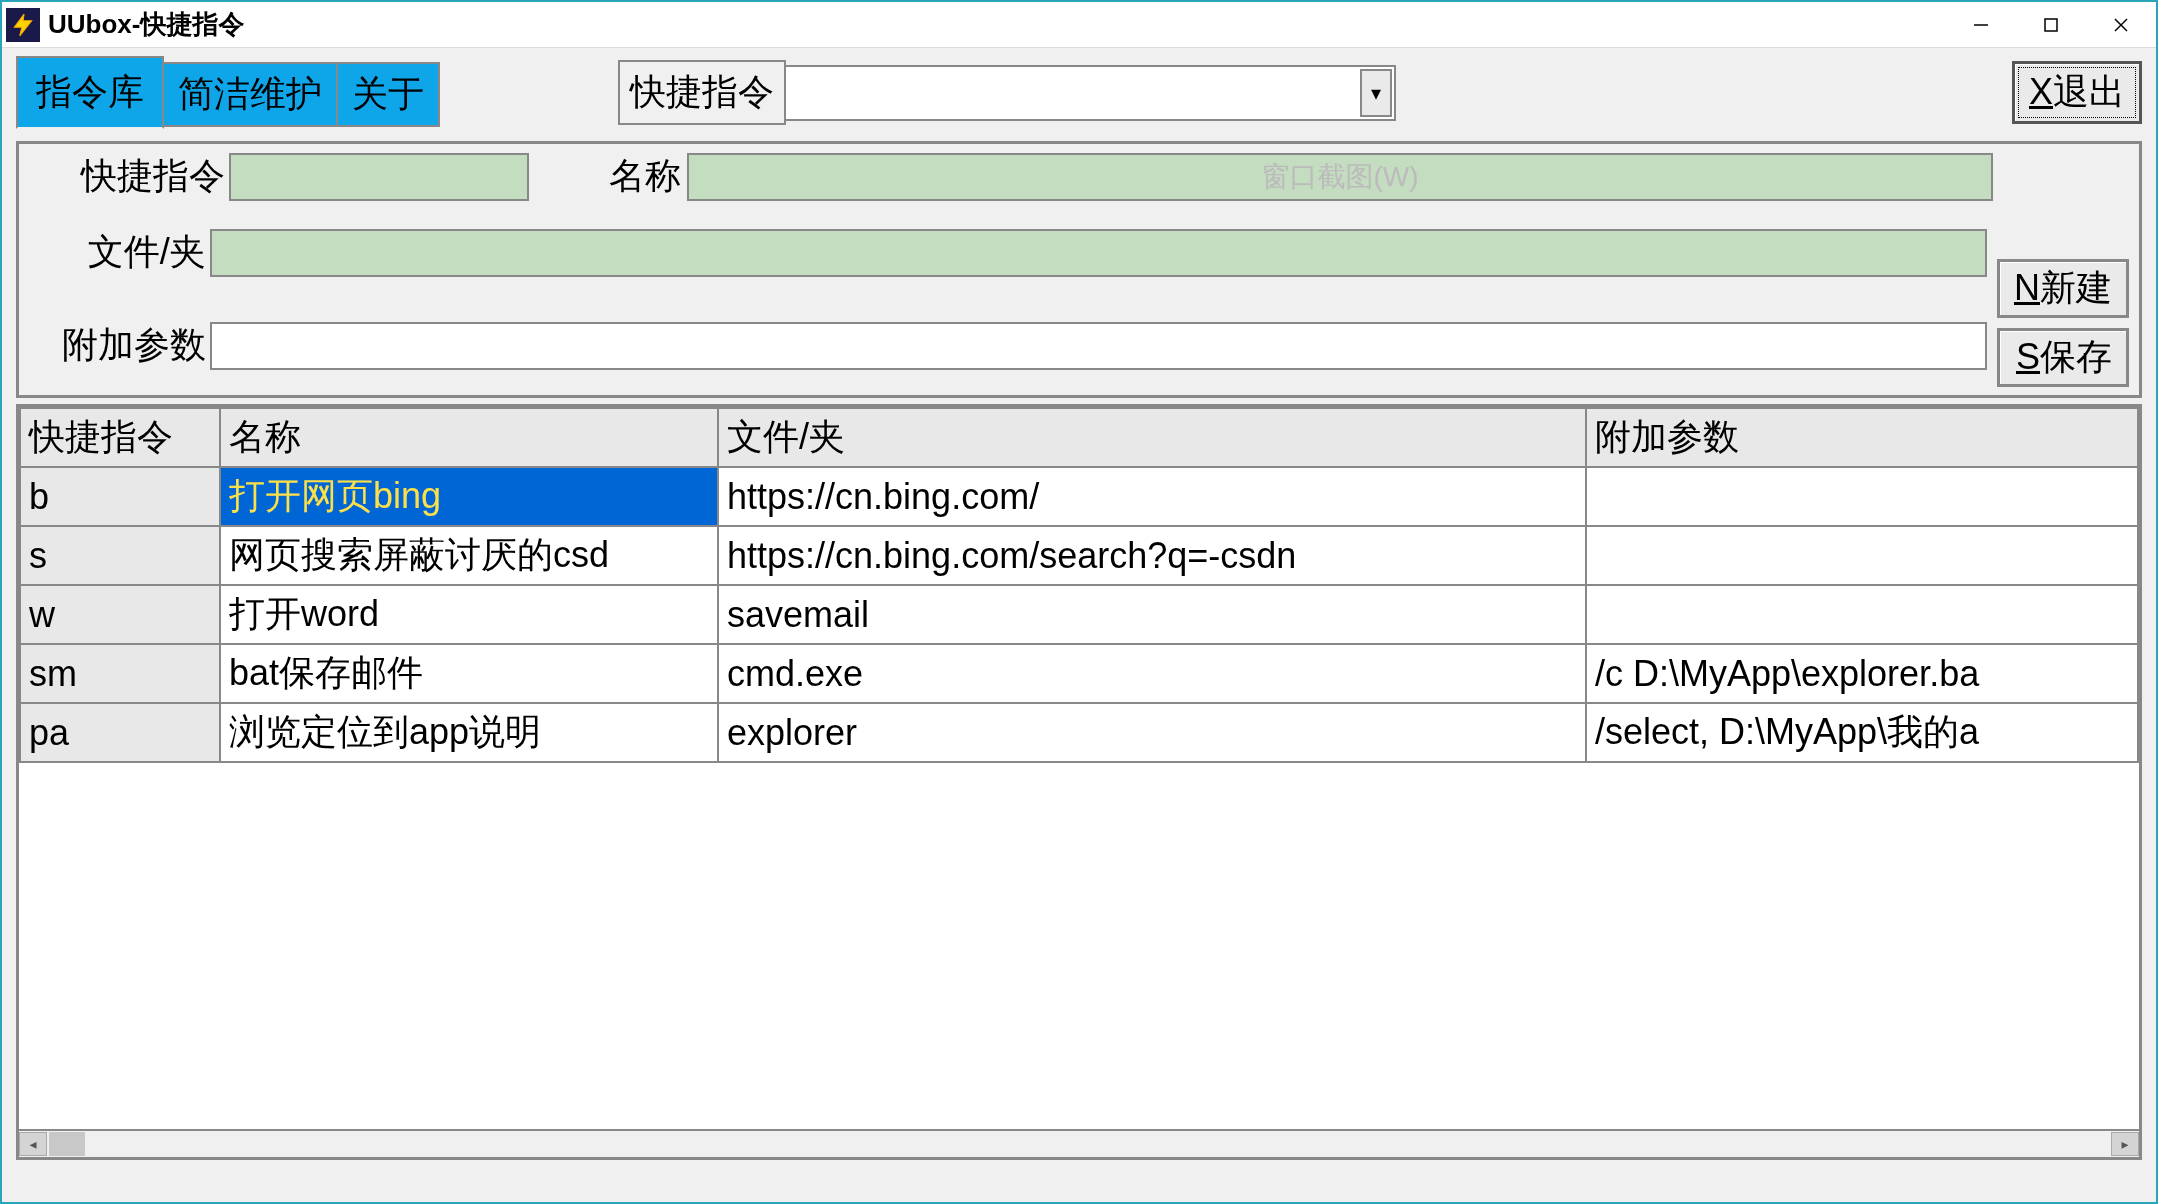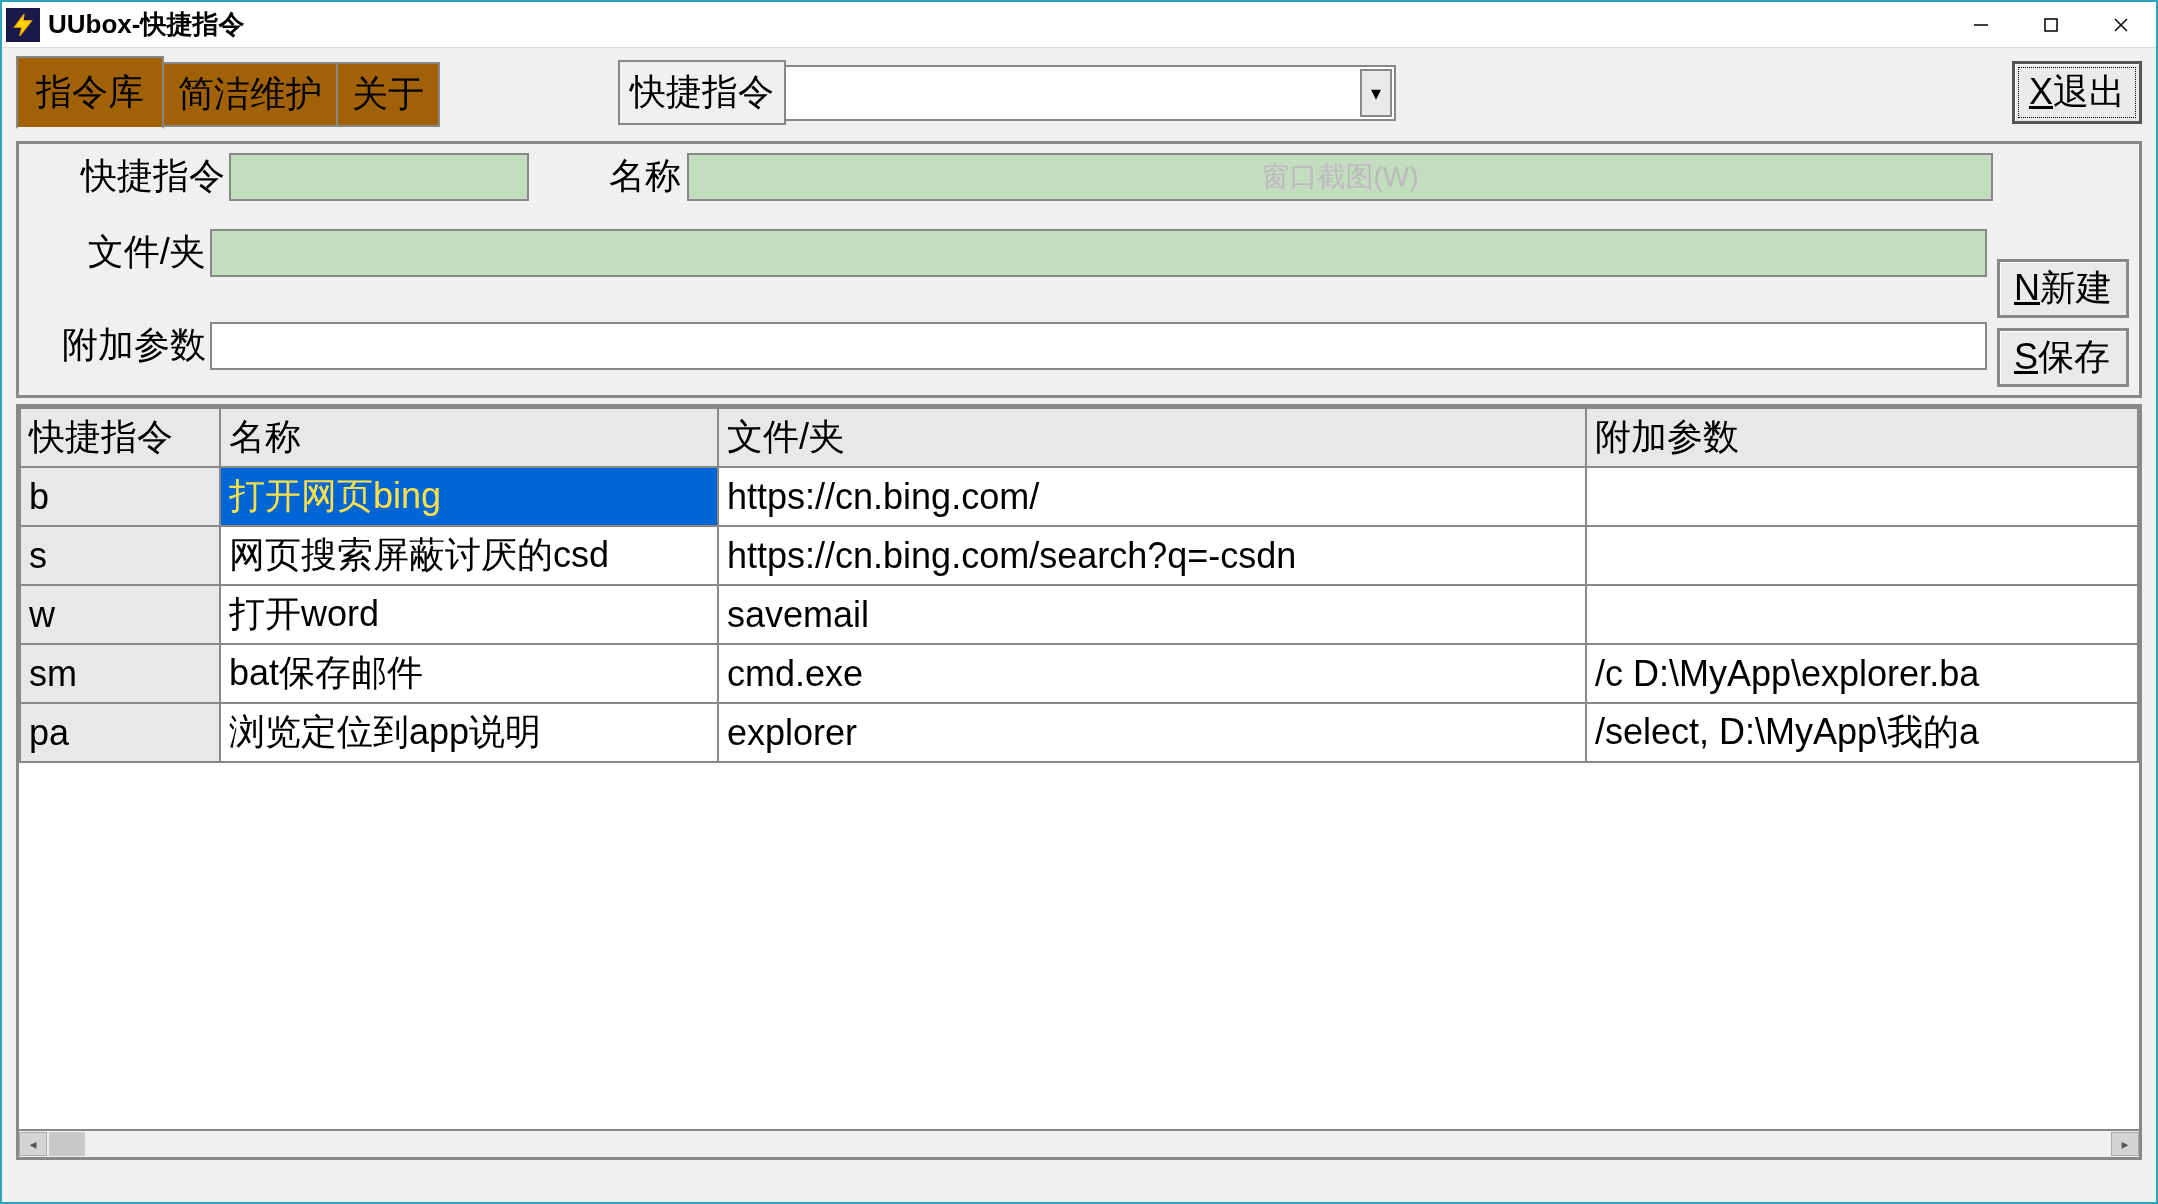--- a/index.html
+++ b/index.html
@@ -46,21 +46,21 @@
       display: flex;
       align-items: center;
       padding: 8px 14px 12px 14px;
       gap: 0;
       background: #f0f0f0;
     }
     .tab-btn {
       font-size: 36px;
       padding: 6px 16px;
       border: 2px solid #888;
-      background: #a16207;
+      background: #0ea5e9;
       cursor: pointer;
       margin-right: -2px;
       position: relative;
     }
     .tab-btn.active {
       border-top: 2px solid #888;
       border-bottom: 2px solid #f0f0f0;
       border-left: 2px solid #888;
       border-right: 2px solid #888;
       z-index: 2;
@@ -159,20 +159,21 @@
       margin-right: 10px;
     }
     .side-btn {
       font-size: 36px;
       padding: 2px 14px;
       border: 3px solid #888;
       background: #eaeaea;
       cursor: pointer;
       white-space: nowrap;
       box-shadow: inset 1px 1px 0 #fff;
+      text-align: right;
     }
     .side-btn span { text-decoration: underline; }
     .btn-col {
       display: flex;
       flex-direction: column;
       gap: 10px;
       align-self: start;
       margin-top: 48px;
     }
 

